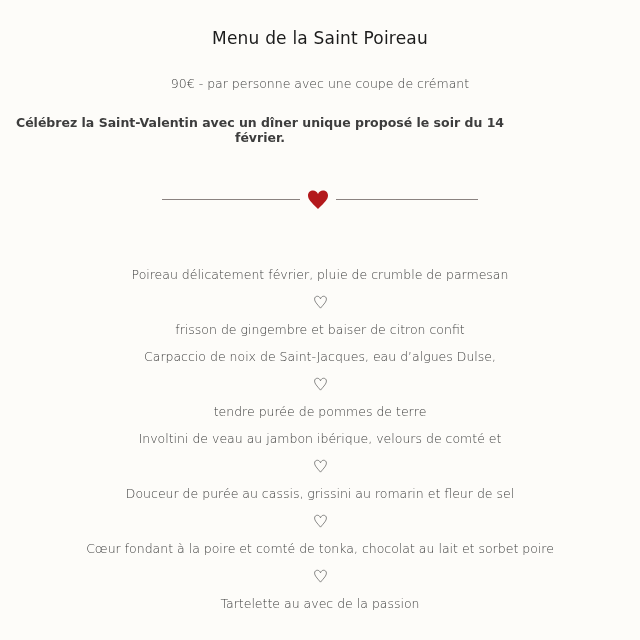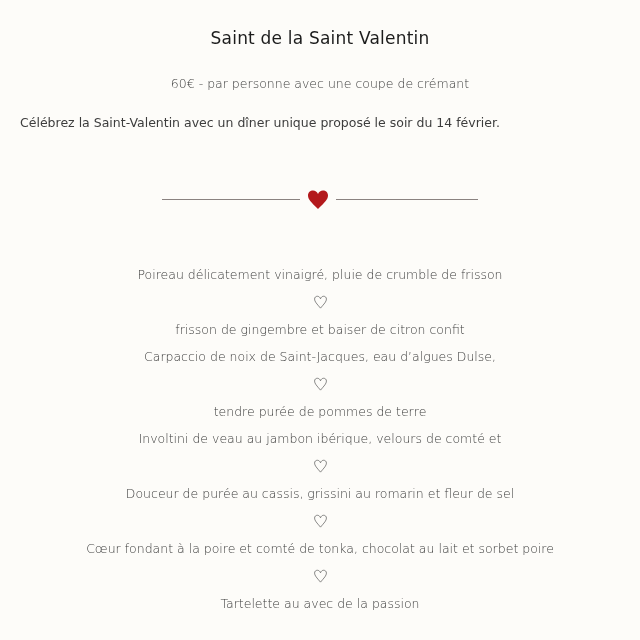--- a/index.html
+++ b/index.html
@@ -37,21 +37,21 @@
       font-weight: 300;
     }
     .intro {
       position: absolute;
       top: 115px;
       left: 0;
       width: 520px;
       text-align: center;
       font-size: 12.5px;
       color: #3d3d3d;
-      font-weight: 400;
+      font-weight: 700;
     }
     .divider {
       position: absolute;
       top: 189px;
       left: 0;
       width: 640px;
       height: 22px;
     }
     .divider .line {
       position: absolute;
@@ -90,38 +90,38 @@
     .sep svg {
       width: 15px;
       height: 15px;
     }
   </style>
 </head>
 <body>
 
 <div>
 
-  <div class="title">Saint de la Saint Valentin</div>
+  <div class="title">Menu de la Saint Poireau</div>
 
-  <div class="price">60€ - par personne avec une coupe de crémant</div>
+  <div class="price">90€ - par personne avec une coupe de crémant</div>
 
   <div class="intro">Célébrez la Saint-Valentin avec un dîner unique proposé le soir du 14 février.</div>
 
   <div class="divider">
     <div class="line left"></div>
     <svg class="big-heart" viewBox="0 0 24 22">
       <path d="M12 21 C 4 13, 1 10, 1 6 C 1 2.5, 3.5 0.5, 6.5 0.5 C 9 0.5, 11 2, 12 4.5 C 13 2, 15 0.5, 17.5 0.5 C 20.5 0.5, 23 2.5, 23 6 C 23 10, 20 13, 12 21 Z" fill="#b3191c"></path>
     </svg>
     <div class="line right"></div>
   </div>
 
   <div class="menu">
 
     <div class="dish">
-      <div>Poireau délicatement vinaigré, pluie de crumble de frisson</div>
+      <div>Poireau délicatement février, pluie de crumble de parmesan</div>
     </div>
     <div class="sep">
       <svg viewBox="0 0 24 24">
         <path d="M12 21 C 6 14, 2.5 10.5, 2.5 6.5 C 2.5 3.8, 4.5 2, 7 2 C 9.2 2, 11 3.5, 12 6 C 13 3.5, 14.8 2, 17 2 C 19.5 2, 21.5 3.8, 21.5 6.5 C 21.5 10.5, 18 14, 12 21 Z" fill="none" stroke="#555" stroke-width="1.1" stroke-linejoin="round"></path>
       </svg>
     </div>
 
     <div class="dish">
       <div>frisson de gingembre et baiser de citron confit</div>
       <div>Carpaccio de noix de Saint-Jacques, eau d’algues Dulse,</div>

